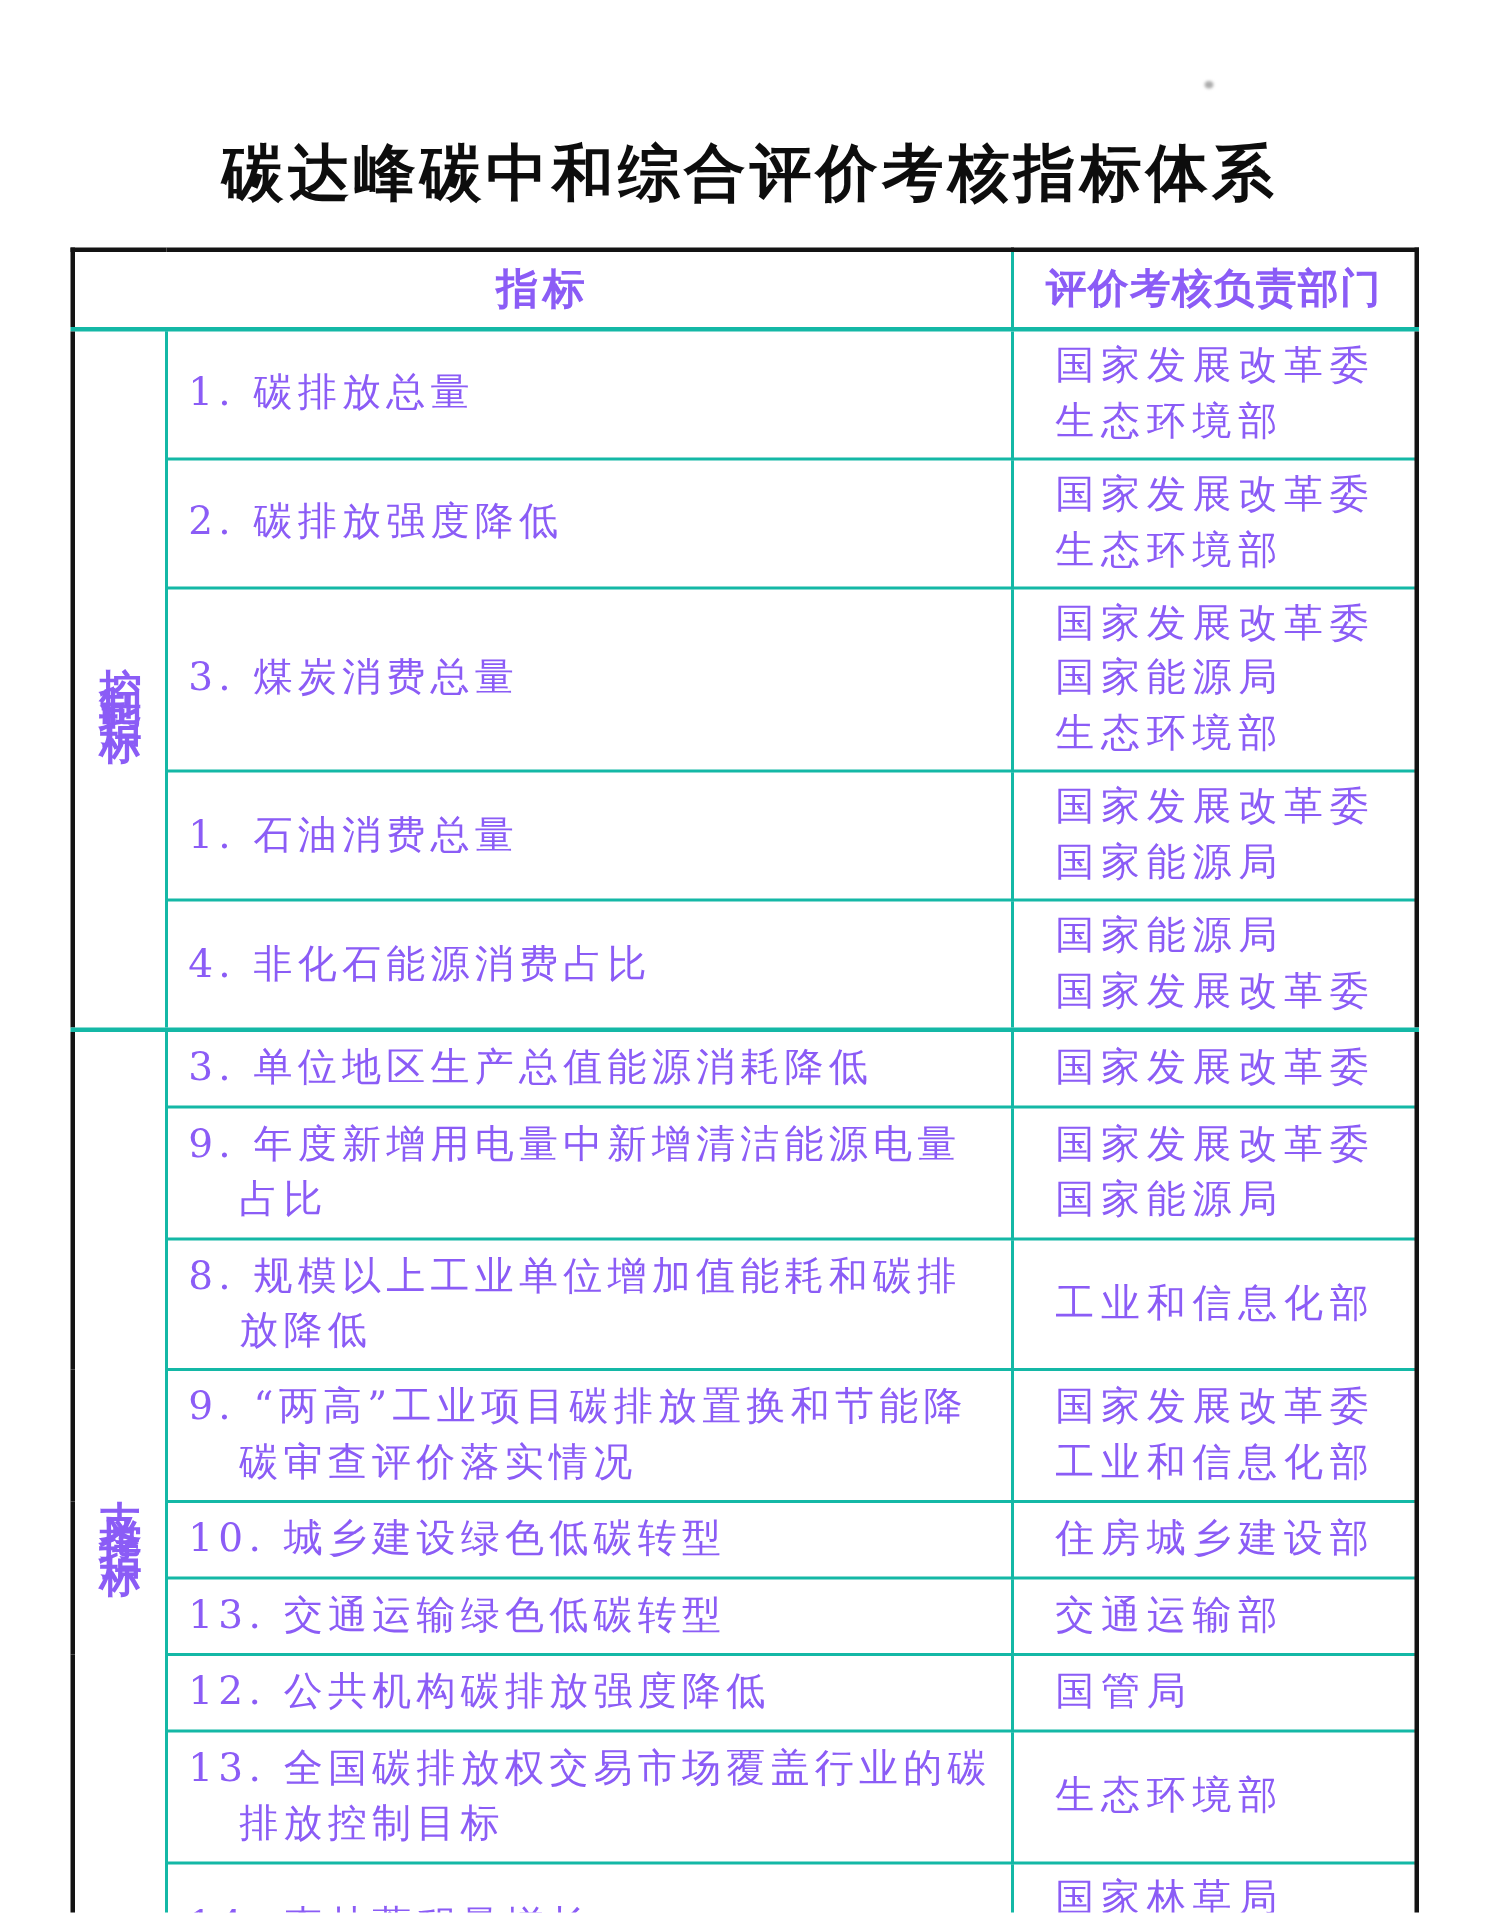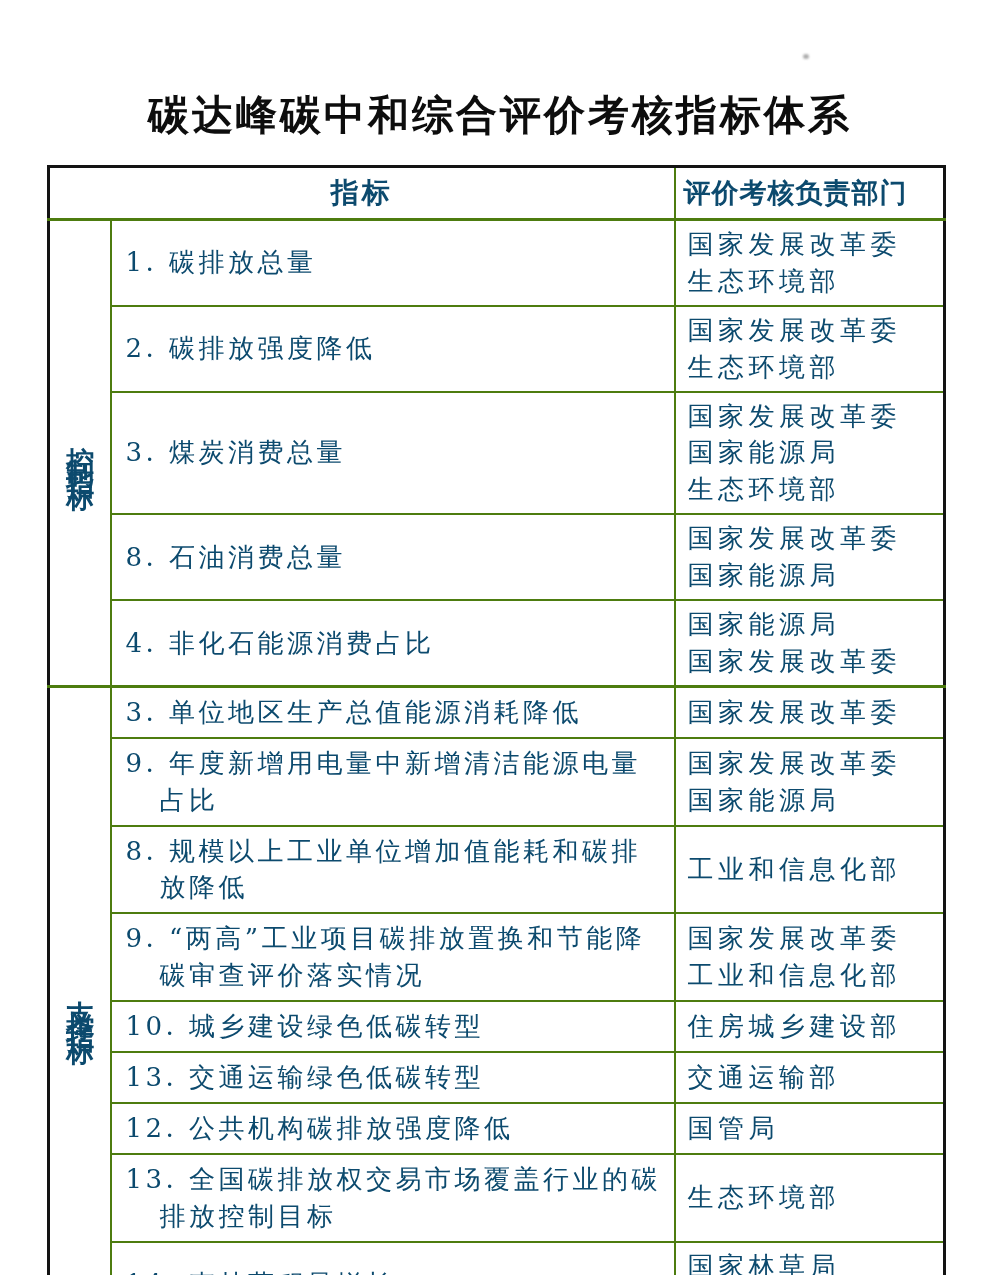--- a/index.html
+++ b/index.html
@@ -38,38 +38,38 @@
     width: 896px;
     margin: 26px 0 0 47px;
     border: 3px solid #131313;
     background: #ffffff;
   }
   col.col-group   { width: 62px;  }
   col.col-indicator { width: 564px; }
   col.col-dept    { width: 270px; }
 
   th, td {
-    border: 2px solid #4d7c0f;
+    border: 2px solid #14b8a6;
     font-size: 26px;
     line-height: 1.42;
     vertical-align: middle;
-    color: #0c4a6e;
+    color: #8b5cf6;
   }
   th {
     border-bottom-width: 3px;
     font-weight: 700;
     padding: 5px 8px;
   }
   th.th-indicator {
     text-align: center;
     font-size: 28px;
     letter-spacing: 3px;
   }
   th.th-dept {
-    text-align: left;
+    text-align: center;
     font-size: 27px;
     letter-spacing: 1px;
   }
   tr.group-start td {
     border-top-width: 3px;
   }
   td.group-cell {
     text-align: center;
     vertical-align: middle;
     padding: 6px 0;
@@ -84,21 +84,21 @@
     line-height: 1;
   }
   td.indicator-cell {
     text-align: left;
     padding: 6px 8px 6px 48px;
     text-indent: -34px;
     letter-spacing: 3.5px;
   }
   td.dept-cell {
     text-align: left;
-    padding: 5px 6px 5px 12px;
+    padding: 5px 6px 5px 28px;
     letter-spacing: 4.5px;
   }
   .dept-line {
     white-space: nowrap;
   }
   
   .scan-smudge {
     position: absolute;
     left: 165px;
     top: 1238px;
@@ -157,21 +157,21 @@
         </tr>
         <tr>
           <td class="indicator-cell">3. 煤炭消费总量</td>
           <td class="dept-cell">
             <div class="dept-line">国家发展改革委</div>
             <div class="dept-line">国家能源局</div>
             <div class="dept-line">生态环境部</div>
           </td>
         </tr>
         <tr>
-          <td class="indicator-cell">8. 石油消费总量</td>
+          <td class="indicator-cell">1. 石油消费总量</td>
           <td class="dept-cell">
             <div class="dept-line">国家发展改革委</div>
             <div class="dept-line">国家能源局</div>
           </td>
         </tr>
         <tr>
           <td class="indicator-cell">4. 非化石能源消费占比</td>
           <td class="dept-cell">
             <div class="dept-line">国家能源局</div>
             <div class="dept-line">国家发展改革委</div>

